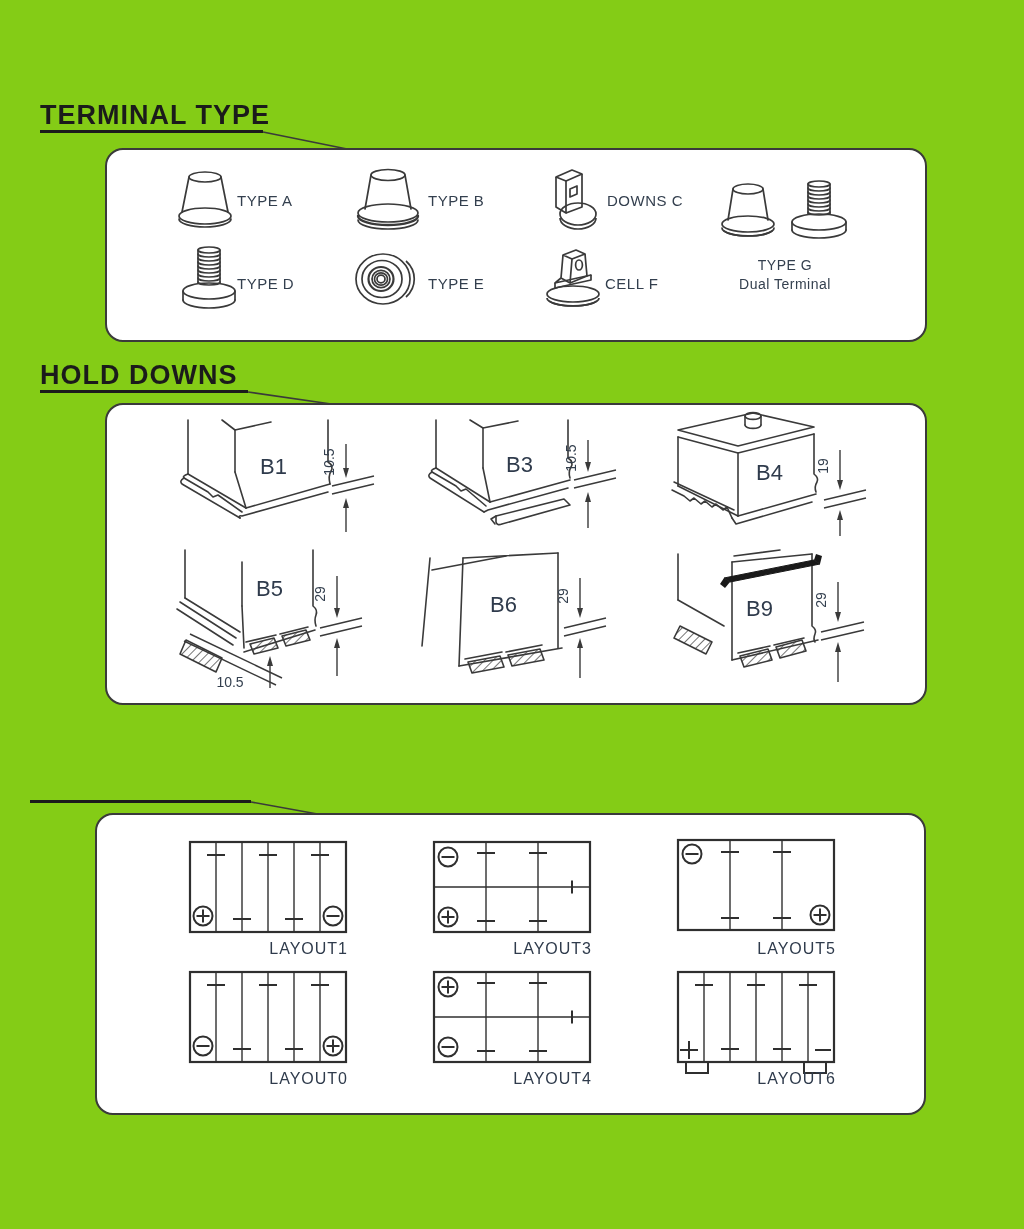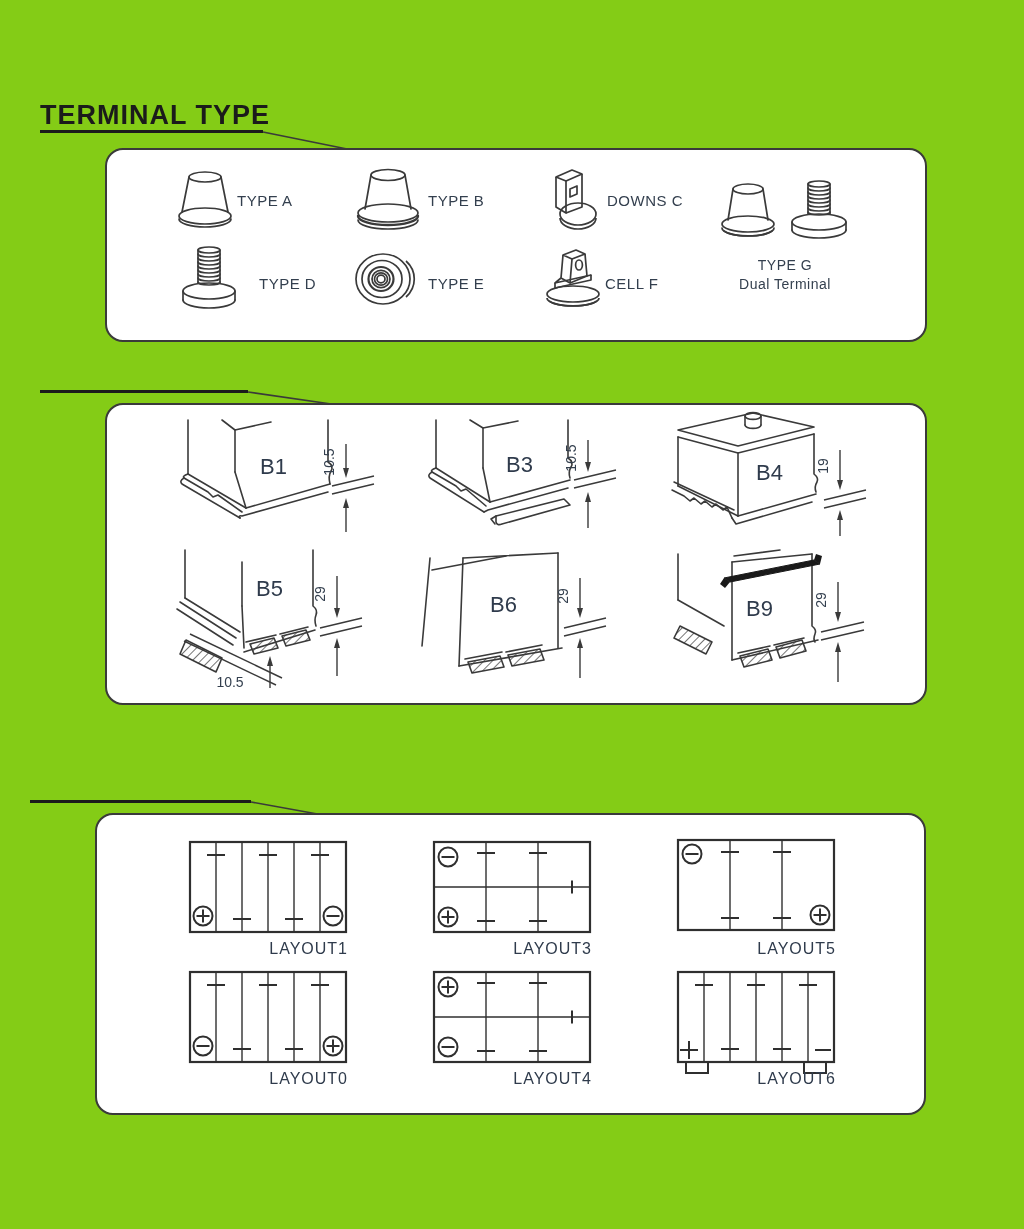--- a/index.html
+++ b/index.html
@@ -106,21 +106,21 @@
       <path d="M26,25 A11 3 0 0 0 48,25"></path>
         <path d="M26,29 A11 3 0 0 0 48,29"></path>
       <path d="M26,33 A11 3 0 0 0 48,33"></path>
         <path d="M26,37 A11 3 0 0 0 48,37"></path>
       <ellipse cx="37" cy="46" rx="26" ry="8"></ellipse>
       <line x1="11" y1="46" x2="11" y2="55"></line>
         <line x1="63" y1="46" x2="63" y2="55"></line>
       <path d="M11,55 A26 8 0 0 0 63,55"></path>
     </g>
   </svg>
-  <div class="abs tlabel" style="left:237px;top:275px;margin-left:22px;">TYPE D</div>
+  <div class="abs tlabel" style="left:237px;top:275px;">TYPE D</div>
 
   <svg class="abs" style="left:352px;top:248px;" width="66" height="62" viewBox="0 0 66 62">
     <g stroke="#3a3a3a" stroke-width="1.7" fill="none">
       <ellipse cx="31" cy="31" rx="27" ry="25"></ellipse>
       <path d="M54,13 A27 25 0 0 1 54,49"></path>
       <ellipse cx="30" cy="31" rx="20" ry="18.5"></ellipse>
       <ellipse cx="29" cy="31" rx="12.5" ry="12" stroke-width="2.2"></ellipse>
       <ellipse cx="29" cy="31" rx="9" ry="8.6"></ellipse>
       <ellipse cx="29" cy="31" rx="6.5" ry="6.2"></ellipse>
       <ellipse cx="29" cy="31" rx="4" ry="3.8"></ellipse>
@@ -136,20 +136,21 @@
       <ellipse cx="42" cy="17" rx="3.4" ry="5"></ellipse>
       <polyline points="24,30 18,35 54,27 50,28"></polyline>
       <polyline points="18,35 18,40 54,32 54,27"></polyline>
       <ellipse cx="36" cy="46" rx="26" ry="8"></ellipse>
       <path d="M10,50 A26 8 0 0 0 62,50"></path>
       <path d="M12,53 A26 8 0 0 0 60,53"></path>
     </g>
   </svg>
   <div class="abs tlabel" style="left:605px;top:275px;">CELL F</div>
 
+  <div class="abs heading" style="left:40px;top:360px;">HOLD DOWNS</div>
   <div class="abs underline" style="left:40px;top:390px;width:208px;"></div>
 
   <div class="abs panel" style="left:105px;top:403px;width:818px;height:298px;"></div>
 
   <svg class="abs" style="left:178px;top:418px;" width="240" height="122" viewBox="0 0 240 122">
     <g stroke="#3a3a3a" stroke-width="1.6" fill="none" stroke-linecap="round" stroke-linejoin="round">
       <line x1="10" y1="2" x2="10" y2="56"></line>
       <polyline points="44,2 57,12 93,4"></polyline>
       <line x1="57" y1="12" x2="57" y2="54"></line>
       <path d="M150,2 V44 q6,4 3,9 q-3,5 -1,13"></path>

